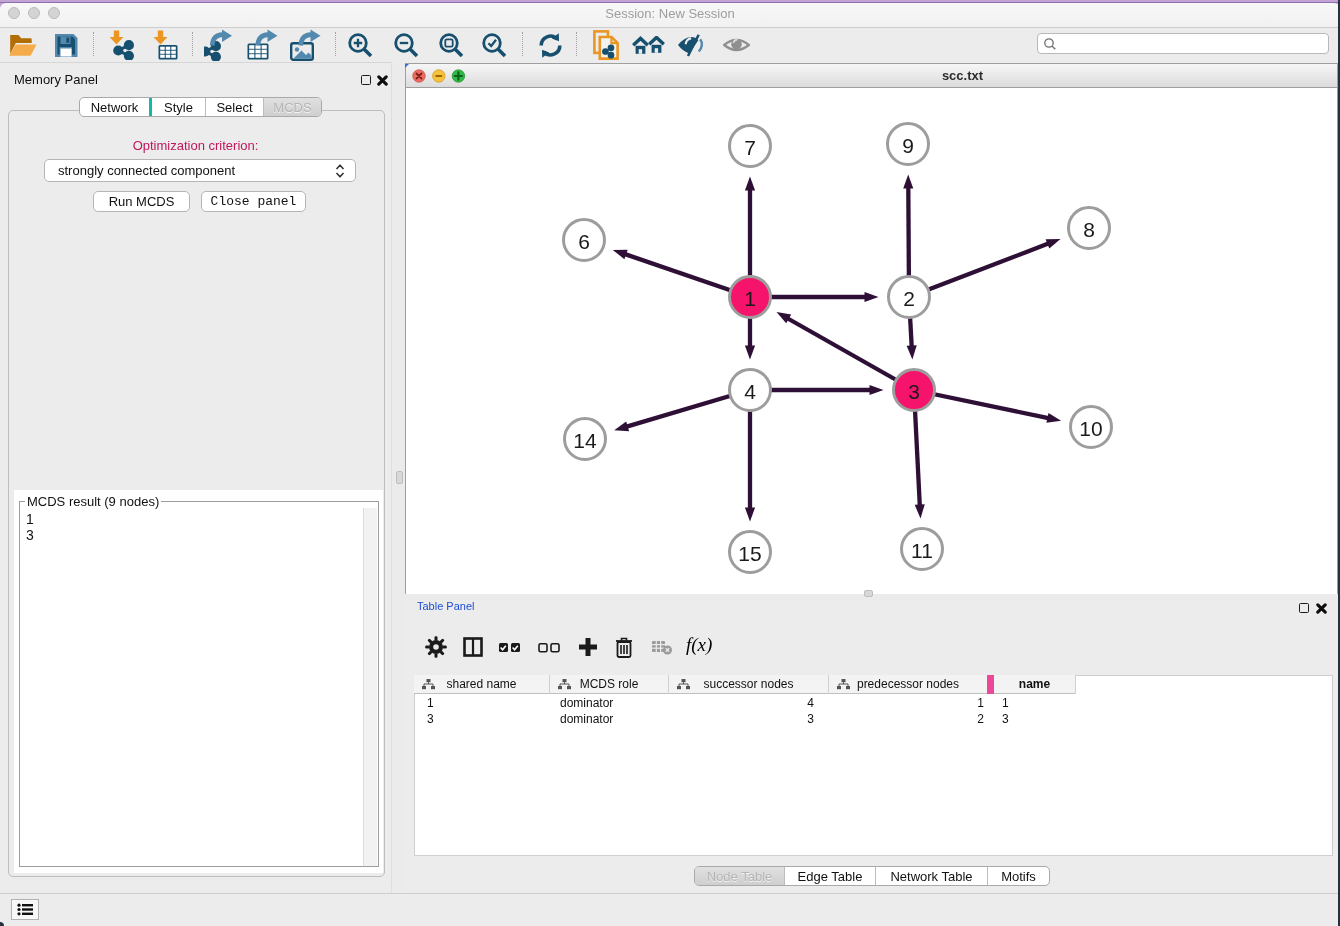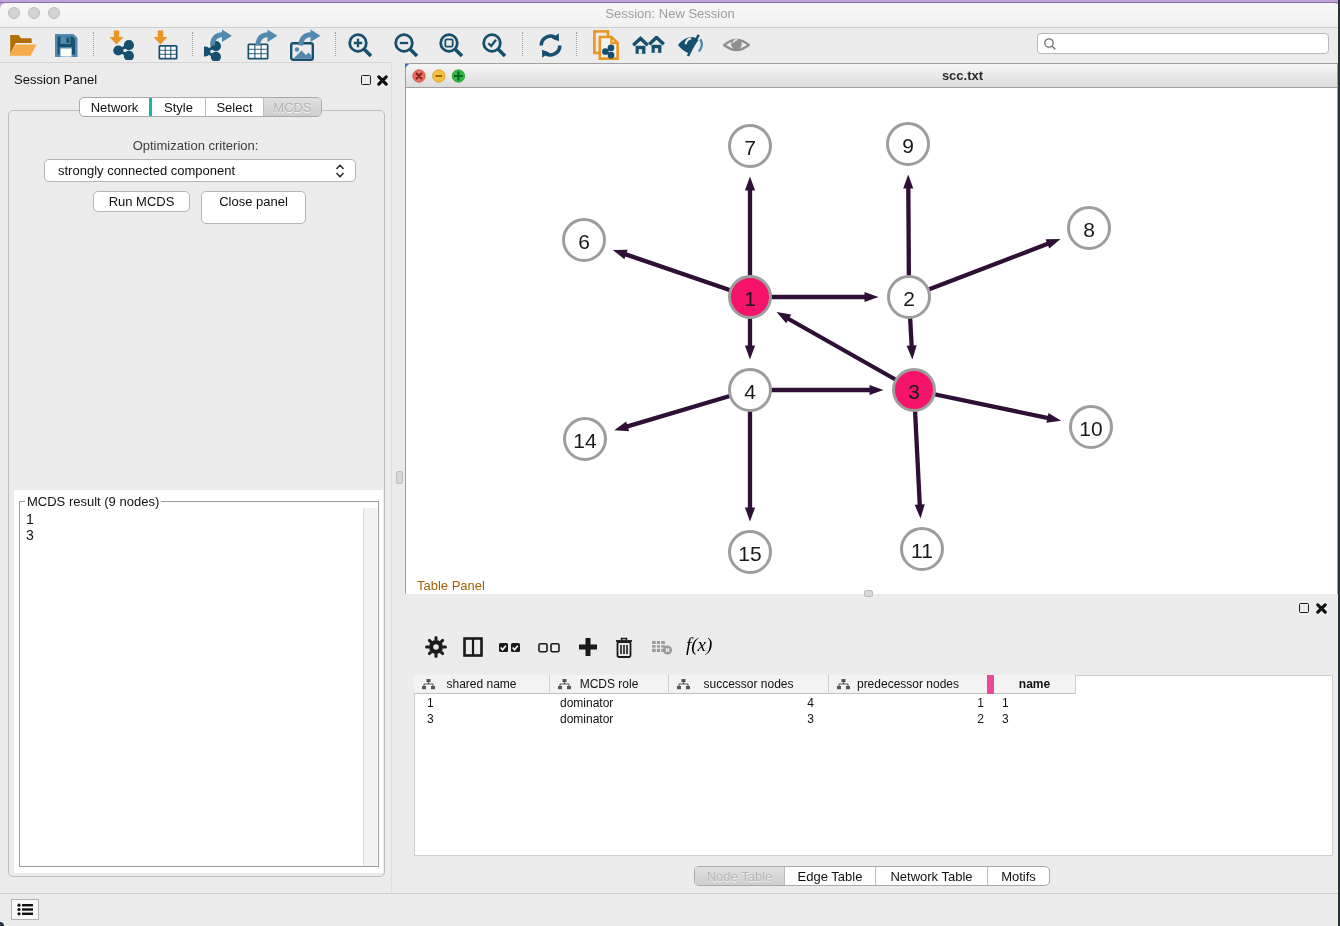--- a/index.html
+++ b/index.html
@@ -190,47 +190,47 @@
     </svg>
   </div>
 
 <div class="abs" style="left:1037px;top:33px;width:292px;height:21px;background:#fff;border:1px solid #b9b9b9;border-radius:4px;"></div>
 <svg class="abs" style="left:1043px;top:37px;" width="14" height="14" viewBox="0 0 14 14">
     <circle cx="6" cy="6" r="4.2" fill="none" stroke="#6e6e6e" stroke-width="1.3"></circle>
     <line x1="9.2" y1="9.2" x2="12.3" y2="12.3" stroke="#6e6e6e" stroke-width="1.3"></line>
   </svg>
 
 <div class="abs" style="left:0;top:62px;width:391px;height:831px;background:#ececec;border-top:1px solid #d6d6d6;"></div>
-<div class="abs" style="left:14px;top:72px;font-size:13px;color:#111;">Session Panel</div>
+<div class="abs" style="left:14px;top:72px;font-size:13px;color:#111;">Memory Panel</div>
 
 <div class="abs" style="left:361px;top:75px;width:10px;height:10px;border:1.7px solid #1a1a1a;border-radius:1.5px;"></div>
 <svg class="abs" style="left:377px;top:75px;" width="11" height="11" viewBox="0 0 11 11">
     <path d="M1.8 1.8 L9.2 9.2 M9.2 1.8 L1.8 9.2" stroke="#0d0d0d" stroke-width="3.1" stroke-linecap="round"></path>
   </svg>
 
 <div class="abs" style="left:8px;top:110px;width:377px;height:767px;border:1px solid #bdbdbd;border-radius:5px;background:#ececec;"></div>
 
 <div class="abs" style="left:79px;top:97px;width:243px;height:20px;background:#fff;border:1px solid #a9a9a9;border-radius:5px;overflow:hidden;display:flex;font-size:13px;color:#111;">
  <div style="width:72px;text-align:center;line-height:19px;border-right:3px solid #14b8a6;">Network</div>
  <div style="width:54px;text-align:center;line-height:19px;border-right:1px solid #bdbdbd;">Style</div>
  <div style="width:58px;text-align:center;line-height:19px;border-right:1px solid #bdbdbd;">Select</div>
  <div style="flex:1;text-align:center;line-height:19px;background:linear-gradient(#e0e0e0,#cfcfcf);color:#b5b5b5;text-shadow:0 1px 0 #f4f4f4;">MCDS</div>
 </div>
 
-<div class="abs" style="left:0;top:138px;width:391px;text-align:center;font-size:13px;color:#404040;">Optimization criterion:</div>
+<div class="abs" style="left:0;top:138px;width:391px;text-align:center;font-size:13px;color:#be185d;">Optimization criterion:</div>
 
 <div class="abs" style="left:44px;top:159px;width:312px;height:23px;background:#fff;border:1px solid #b5b5b5;border-radius:5px;font-size:13px;color:#111;line-height:21px;padding-left:13px;">strongly connected component
  <svg style="position:absolute;right:10px;top:4px;" width="10" height="14" viewBox="0 0 10 14">
       <path d="M1.5 5 L5 1.2 L8.5 5" fill="none" stroke="#333" stroke-width="1.6" stroke-linejoin="round"></path>
       <path d="M1.5 9 L5 12.8 L8.5 9" fill="none" stroke="#333" stroke-width="1.6" stroke-linejoin="round"></path>
     </svg>
 </div>
 
 <div class="abs" style="left:93px;top:191px;width:97px;height:21px;background:#fff;border:1px solid #b5b5b5;border-radius:5px;text-align:center;font-size:13px;color:#111;line-height:19px;">Run MCDS</div>
-<div class="abs" style="left:201px;top:191px;width:105px;height:33px;background:#fff;border:1px solid #b5b5b5;border-radius:5px;text-align:center;font-size:13px;color:#111;line-height:19px;">Close panel</div>
+<div class="abs" style="left:201px;top:191px;width:105px;height:21px;background:#fff;border:1px solid #b5b5b5;border-radius:5px;text-align:center;font-size:13px;color:#111;line-height:19px;font-family:Liberation Mono, monospace;">Close panel</div>
 
 <div class="abs" style="left:14px;top:490px;width:369px;height:383px;background:#fff;"></div>
 <div class="abs" style="left:19px;top:501px;width:360px;height:366px;border:1px solid #9d9d9d;"></div>
 <div class="abs" style="left:25px;top:494px;background:#fff;padding:0 2px;font-size:13px;color:#111;">MCDS result (9 nodes)</div>
 <div class="abs" style="left:363px;top:508px;width:14px;height:358px;background:#f2f2f2;border-left:1px solid #dcdcdc;"></div>
 <div class="abs" style="left:26px;top:511px;font-size:14px;color:#111;line-height:16px;">1<br>3</div>
 
 <div class="abs" style="left:391px;top:62px;width:14px;height:831px;background:#ebebeb;border-left:1px solid #dedede;"></div>
 <div class="abs" style="left:396px;top:471px;width:7px;height:13px;background:#d8d8d8;border:1px solid #bdbdbd;border-radius:2px;"></div>
 
@@ -298,21 +298,21 @@
 <circle cx="180" cy="351" r="20.5" fill="#ffffff" stroke="#9d9d9d" stroke-width="3"></circle>
 <text x="180" y="352" font-size="21" fill="#1a1a1a" text-anchor="middle" dominant-baseline="central">14</text>
 <circle cx="345" cy="464" r="20.5" fill="#ffffff" stroke="#9d9d9d" stroke-width="3"></circle>
 <text x="345" y="465" font-size="21" fill="#1a1a1a" text-anchor="middle" dominant-baseline="central">15</text>
 </svg>
 
 <div class="abs" style="left:405px;top:594px;width:935px;height:6px;background:#ebebeb;"></div>
 <div class="abs" style="left:864px;top:590px;width:9px;height:7px;background:#d8d8d8;border:1px solid #bdbdbd;border-radius:2px;"></div>
 
 <div class="abs" style="left:405px;top:600px;width:933px;height:293px;background:#ececec;"></div>
-<div class="abs" style="left:417px;top:578px;font-size:13px;color:#a16207;">Table Panel</div>
+<div class="abs" style="left:417px;top:600px;font-size:11px;color:#1d4ed8;">Table Panel</div>
 <div class="abs" style="left:1299px;top:603px;width:10px;height:10px;border:1.7px solid #1a1a1a;border-radius:1.5px;"></div>
 <svg class="abs" style="left:1316px;top:603px;" width="11" height="11" viewBox="0 0 11 11">
     <path d="M1.8 1.8 L9.2 9.2 M9.2 1.8 L1.8 9.2" stroke="#0d0d0d" stroke-width="3.1" stroke-linecap="round"></path>
   </svg>
 <div class="abs" style="left:421px;top:634px;width:30px;height:26px;display:flex;align-items:center;justify-content:center;">
     <svg width="22" height="22" viewBox="0 0 22 22">
       <g fill="#1a1a1a">
         <circle cx="11" cy="11" r="7"></circle>
         <rect x="9.5" y="0.2" width="3" height="4.4" rx="1.2" transform="rotate(0 11 11)"></rect>
         <rect x="9.5" y="0.2" width="3" height="4.4" rx="1.2" transform="rotate(45 11 11)"></rect>

